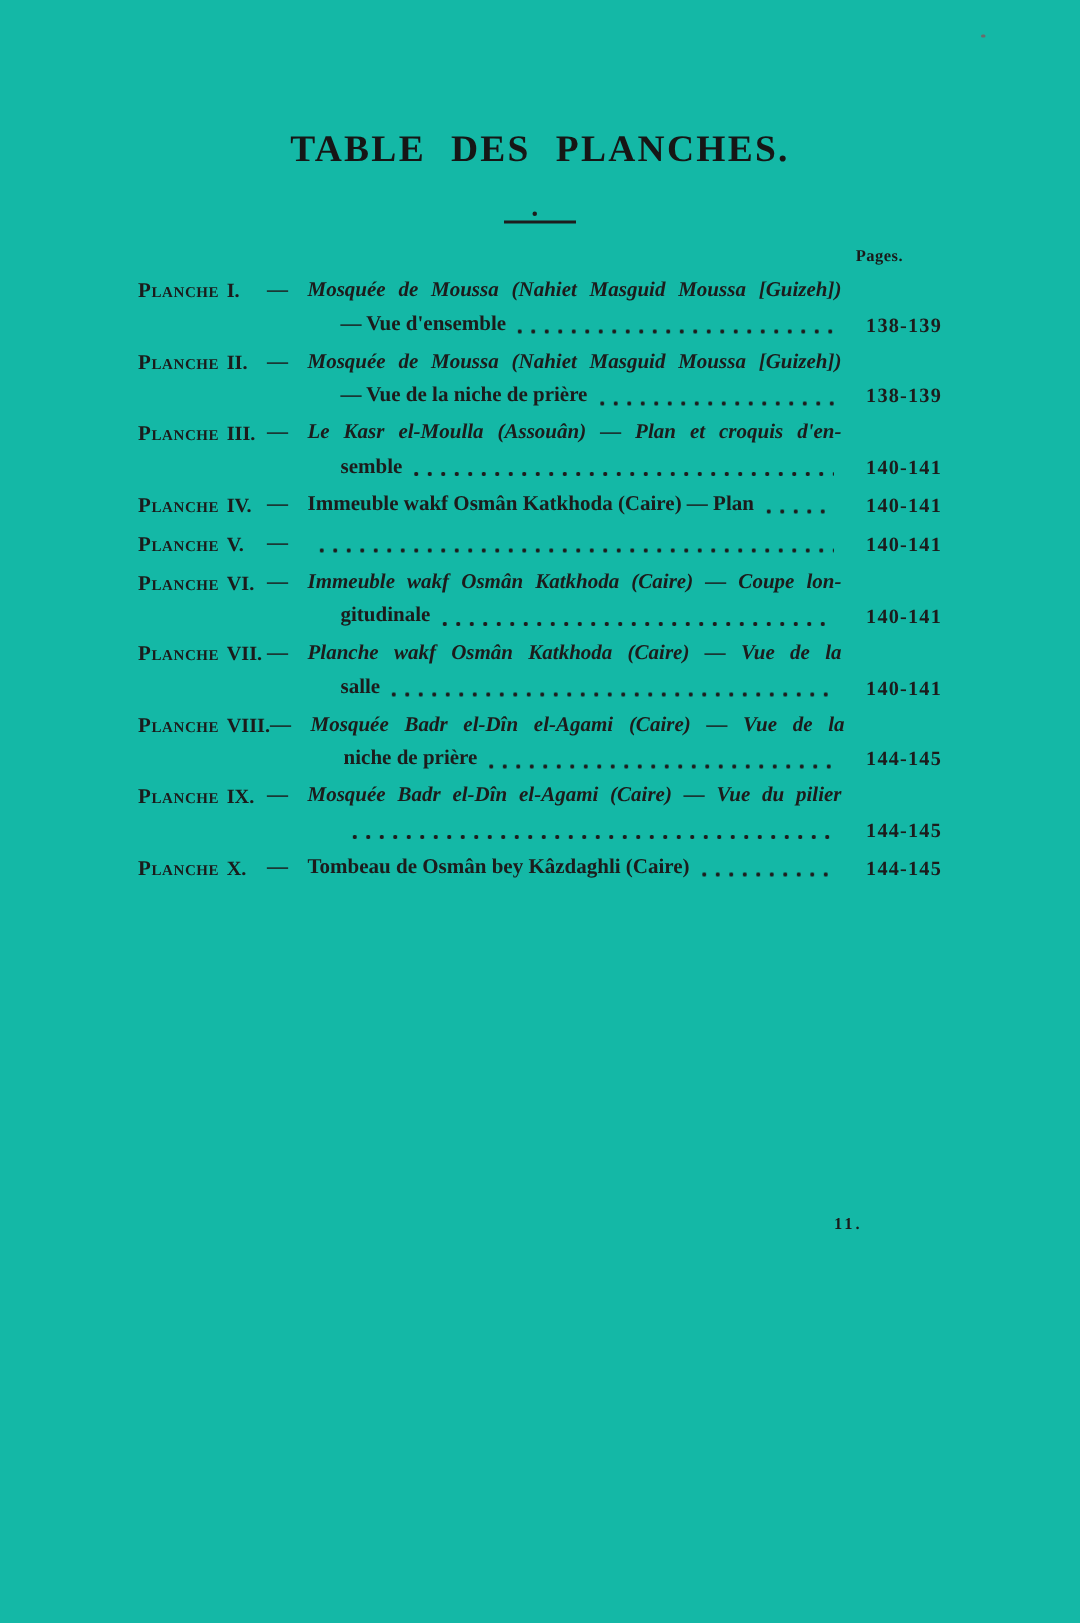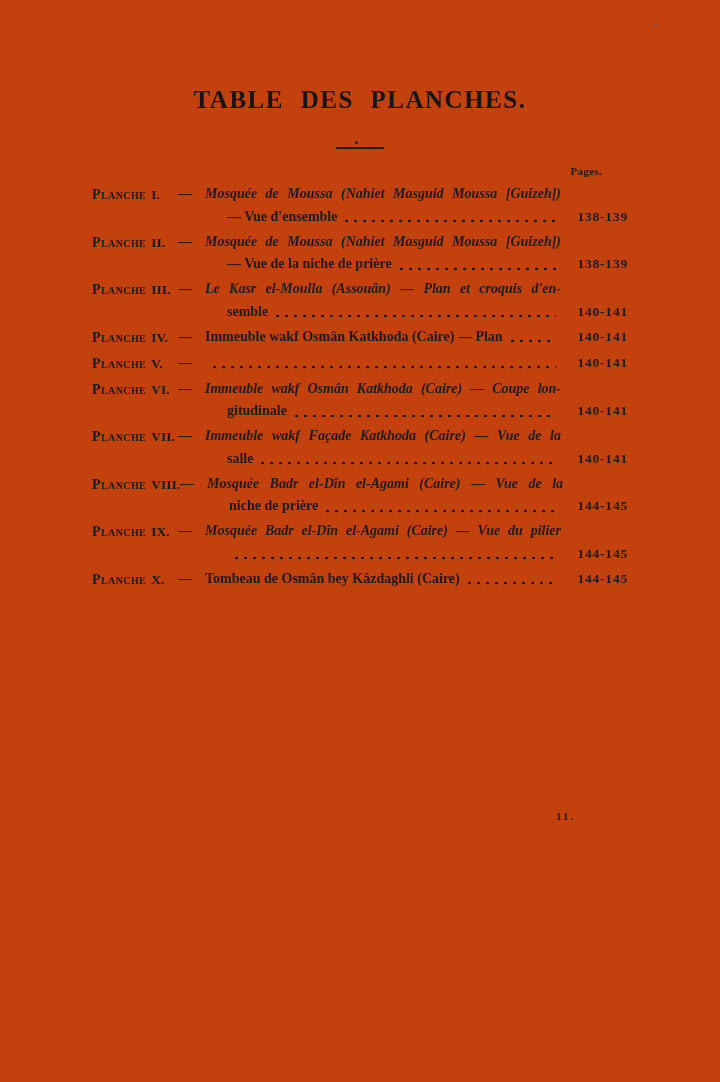--- a/index.html
+++ b/index.html
@@ -1,20 +1,20 @@
 <!DOCTYPE html>
 <html><head>
 <meta charset="utf-8">
 <style>
   html, body { margin: 0; padding: 0; background: #ffffff; }
   .page {
     position: relative;
     width: 720px;
     height: 1082px;
-    background: #c2410c;
+    background: #14b8a6;
     font-family: "Liberation Serif", serif;
     color: #1d1d1d;
     overflow: hidden;
   }
   .speck {
     position: absolute;
     left: 654px; top: 23px;
     width: 3px; height: 2px;
     background: #6b6b6b;
     border-radius: 1px;
@@ -242,21 +242,21 @@
           </div>
         </div>
   </div>
 
   <div class="entry">
     <div class="col-label">
       <span class="sc">Planche</span><span class="numeral">VII.</span>
     </div>
     <div class="col-dash">—</div>
     <div class="col-body">
-          <div class="body-line justified">Immeuble wakf Façade Katkhoda (Caire) — Vue de la</div>
+          <div class="body-line justified">Planche wakf Osmân Katkhoda (Caire) — Vue de la</div>
           <div class="last-line indented">
             <span class="lt">salle</span>
             <span class="leader"></span>
             <span class="pnum">140-141</span>
           </div>
         </div>
   </div>
 
   <div class="entry">
     <div class="col-label">

